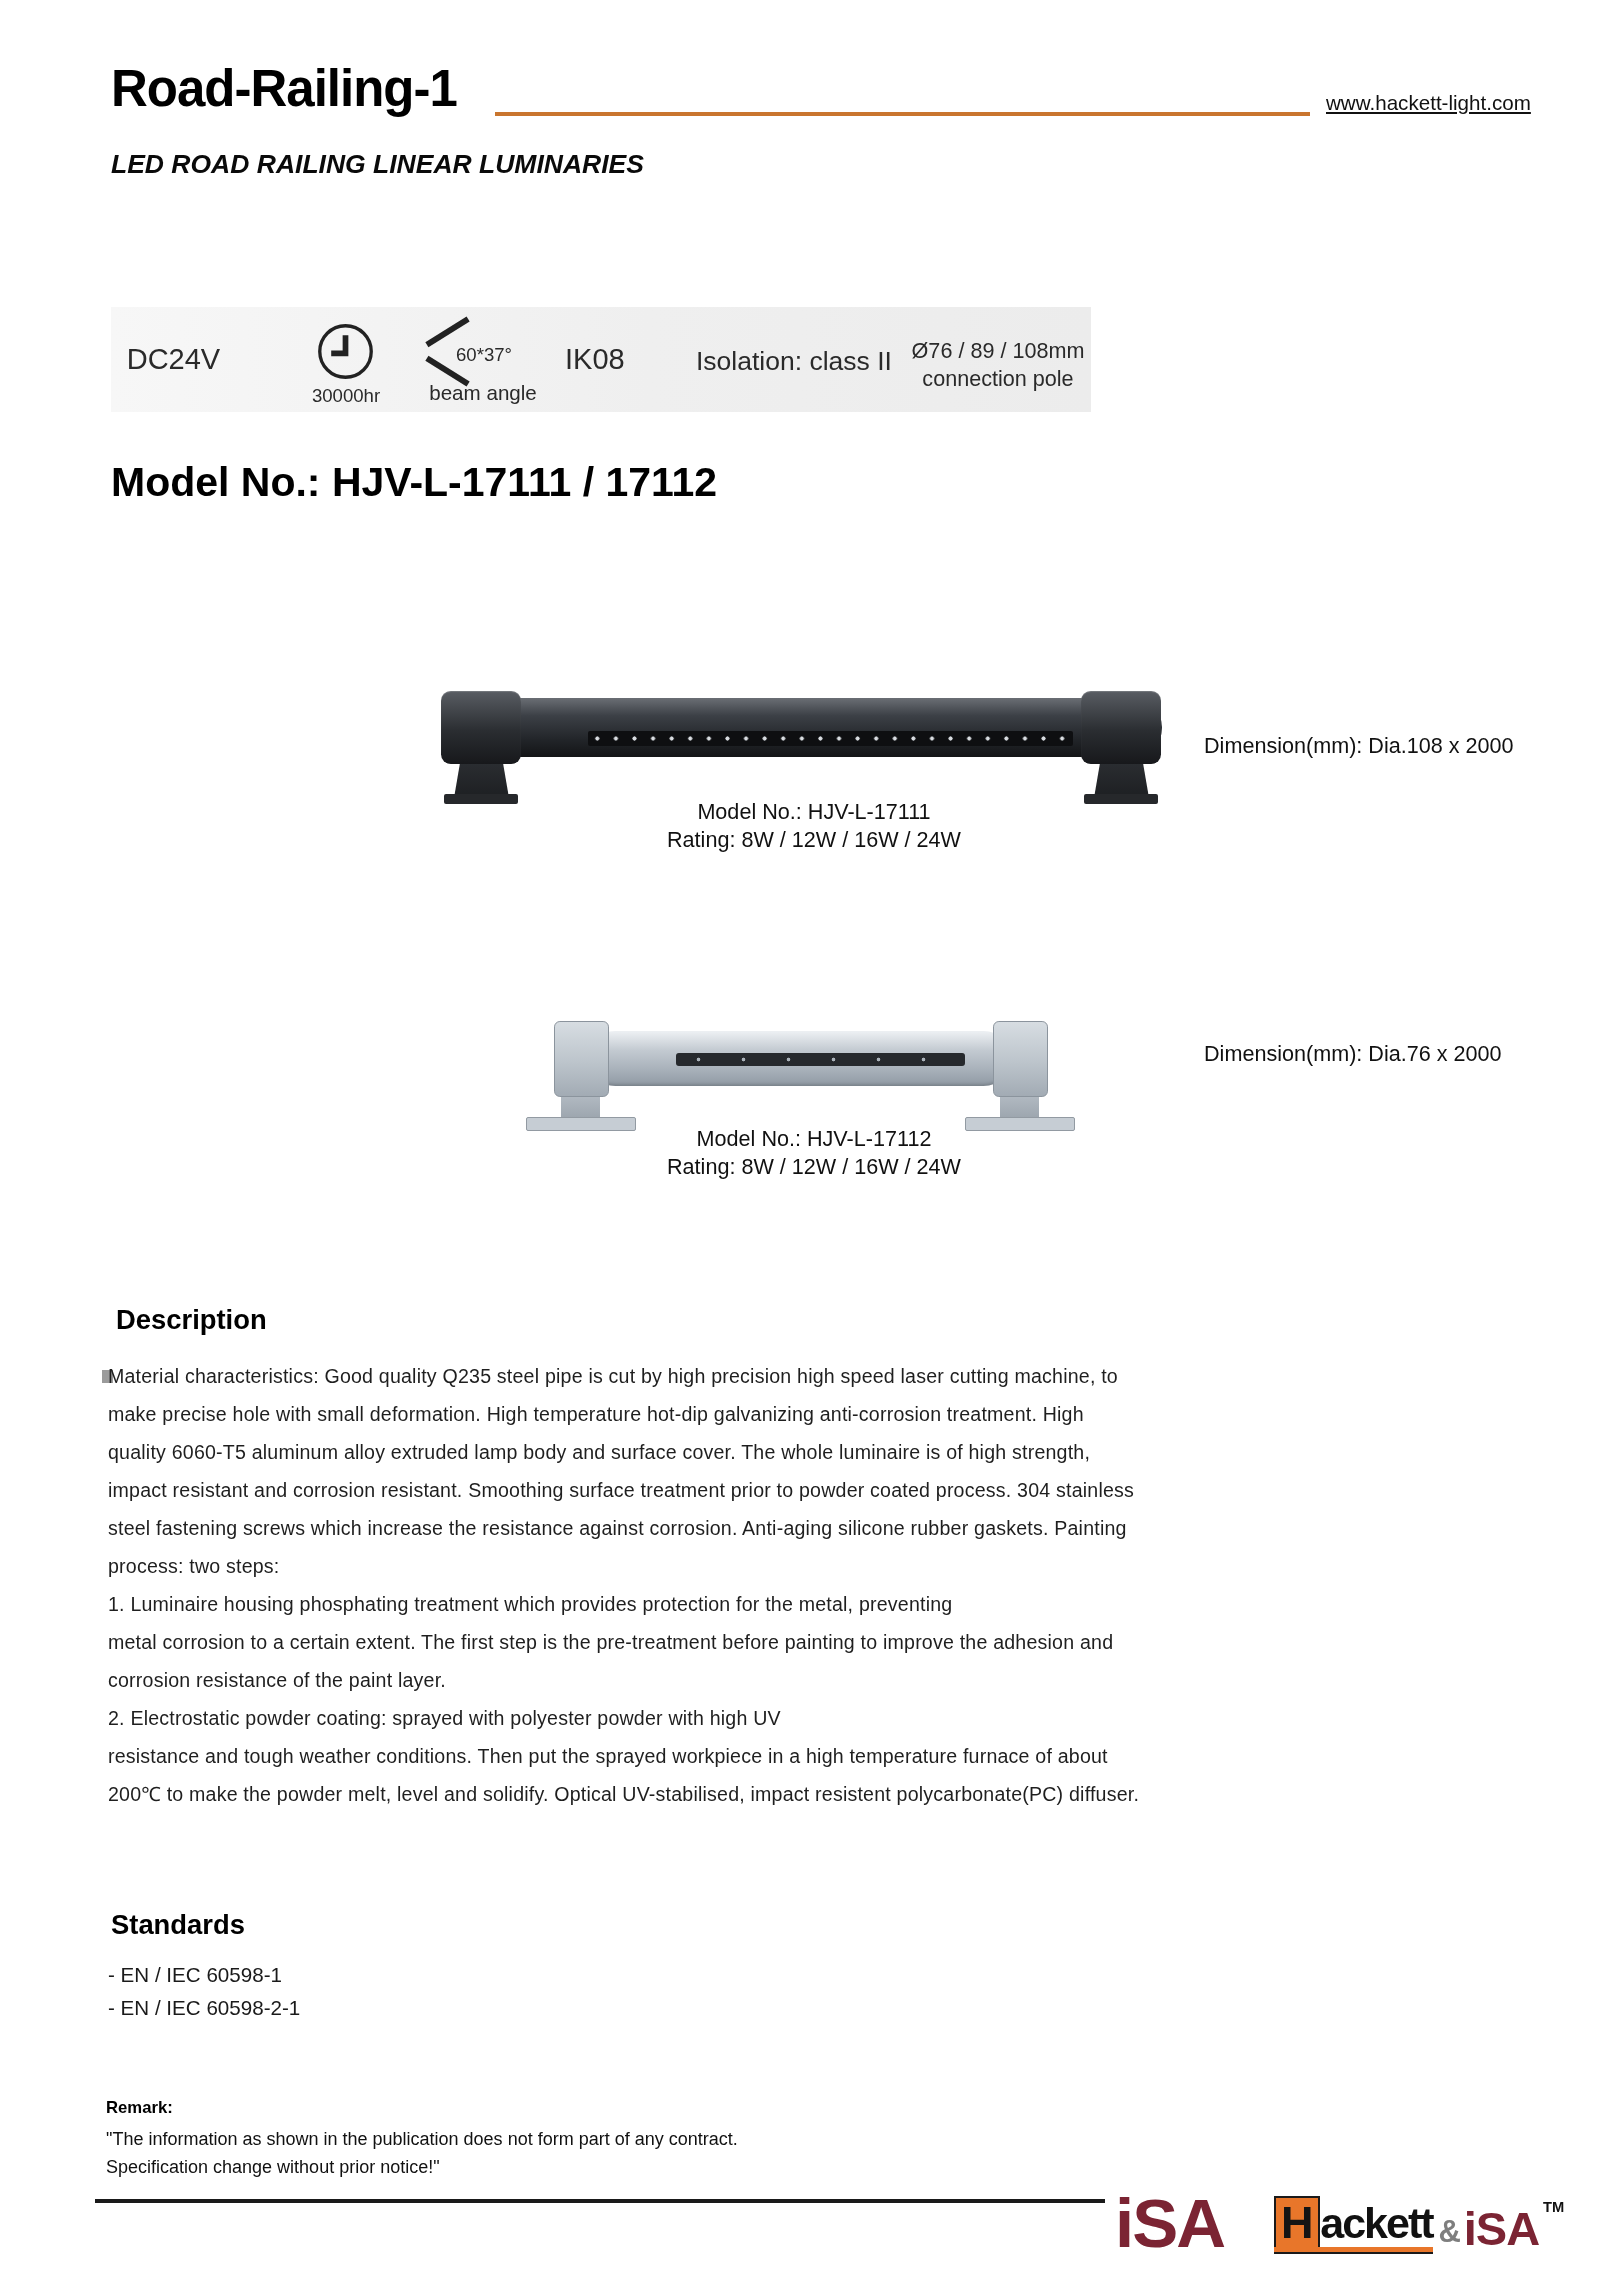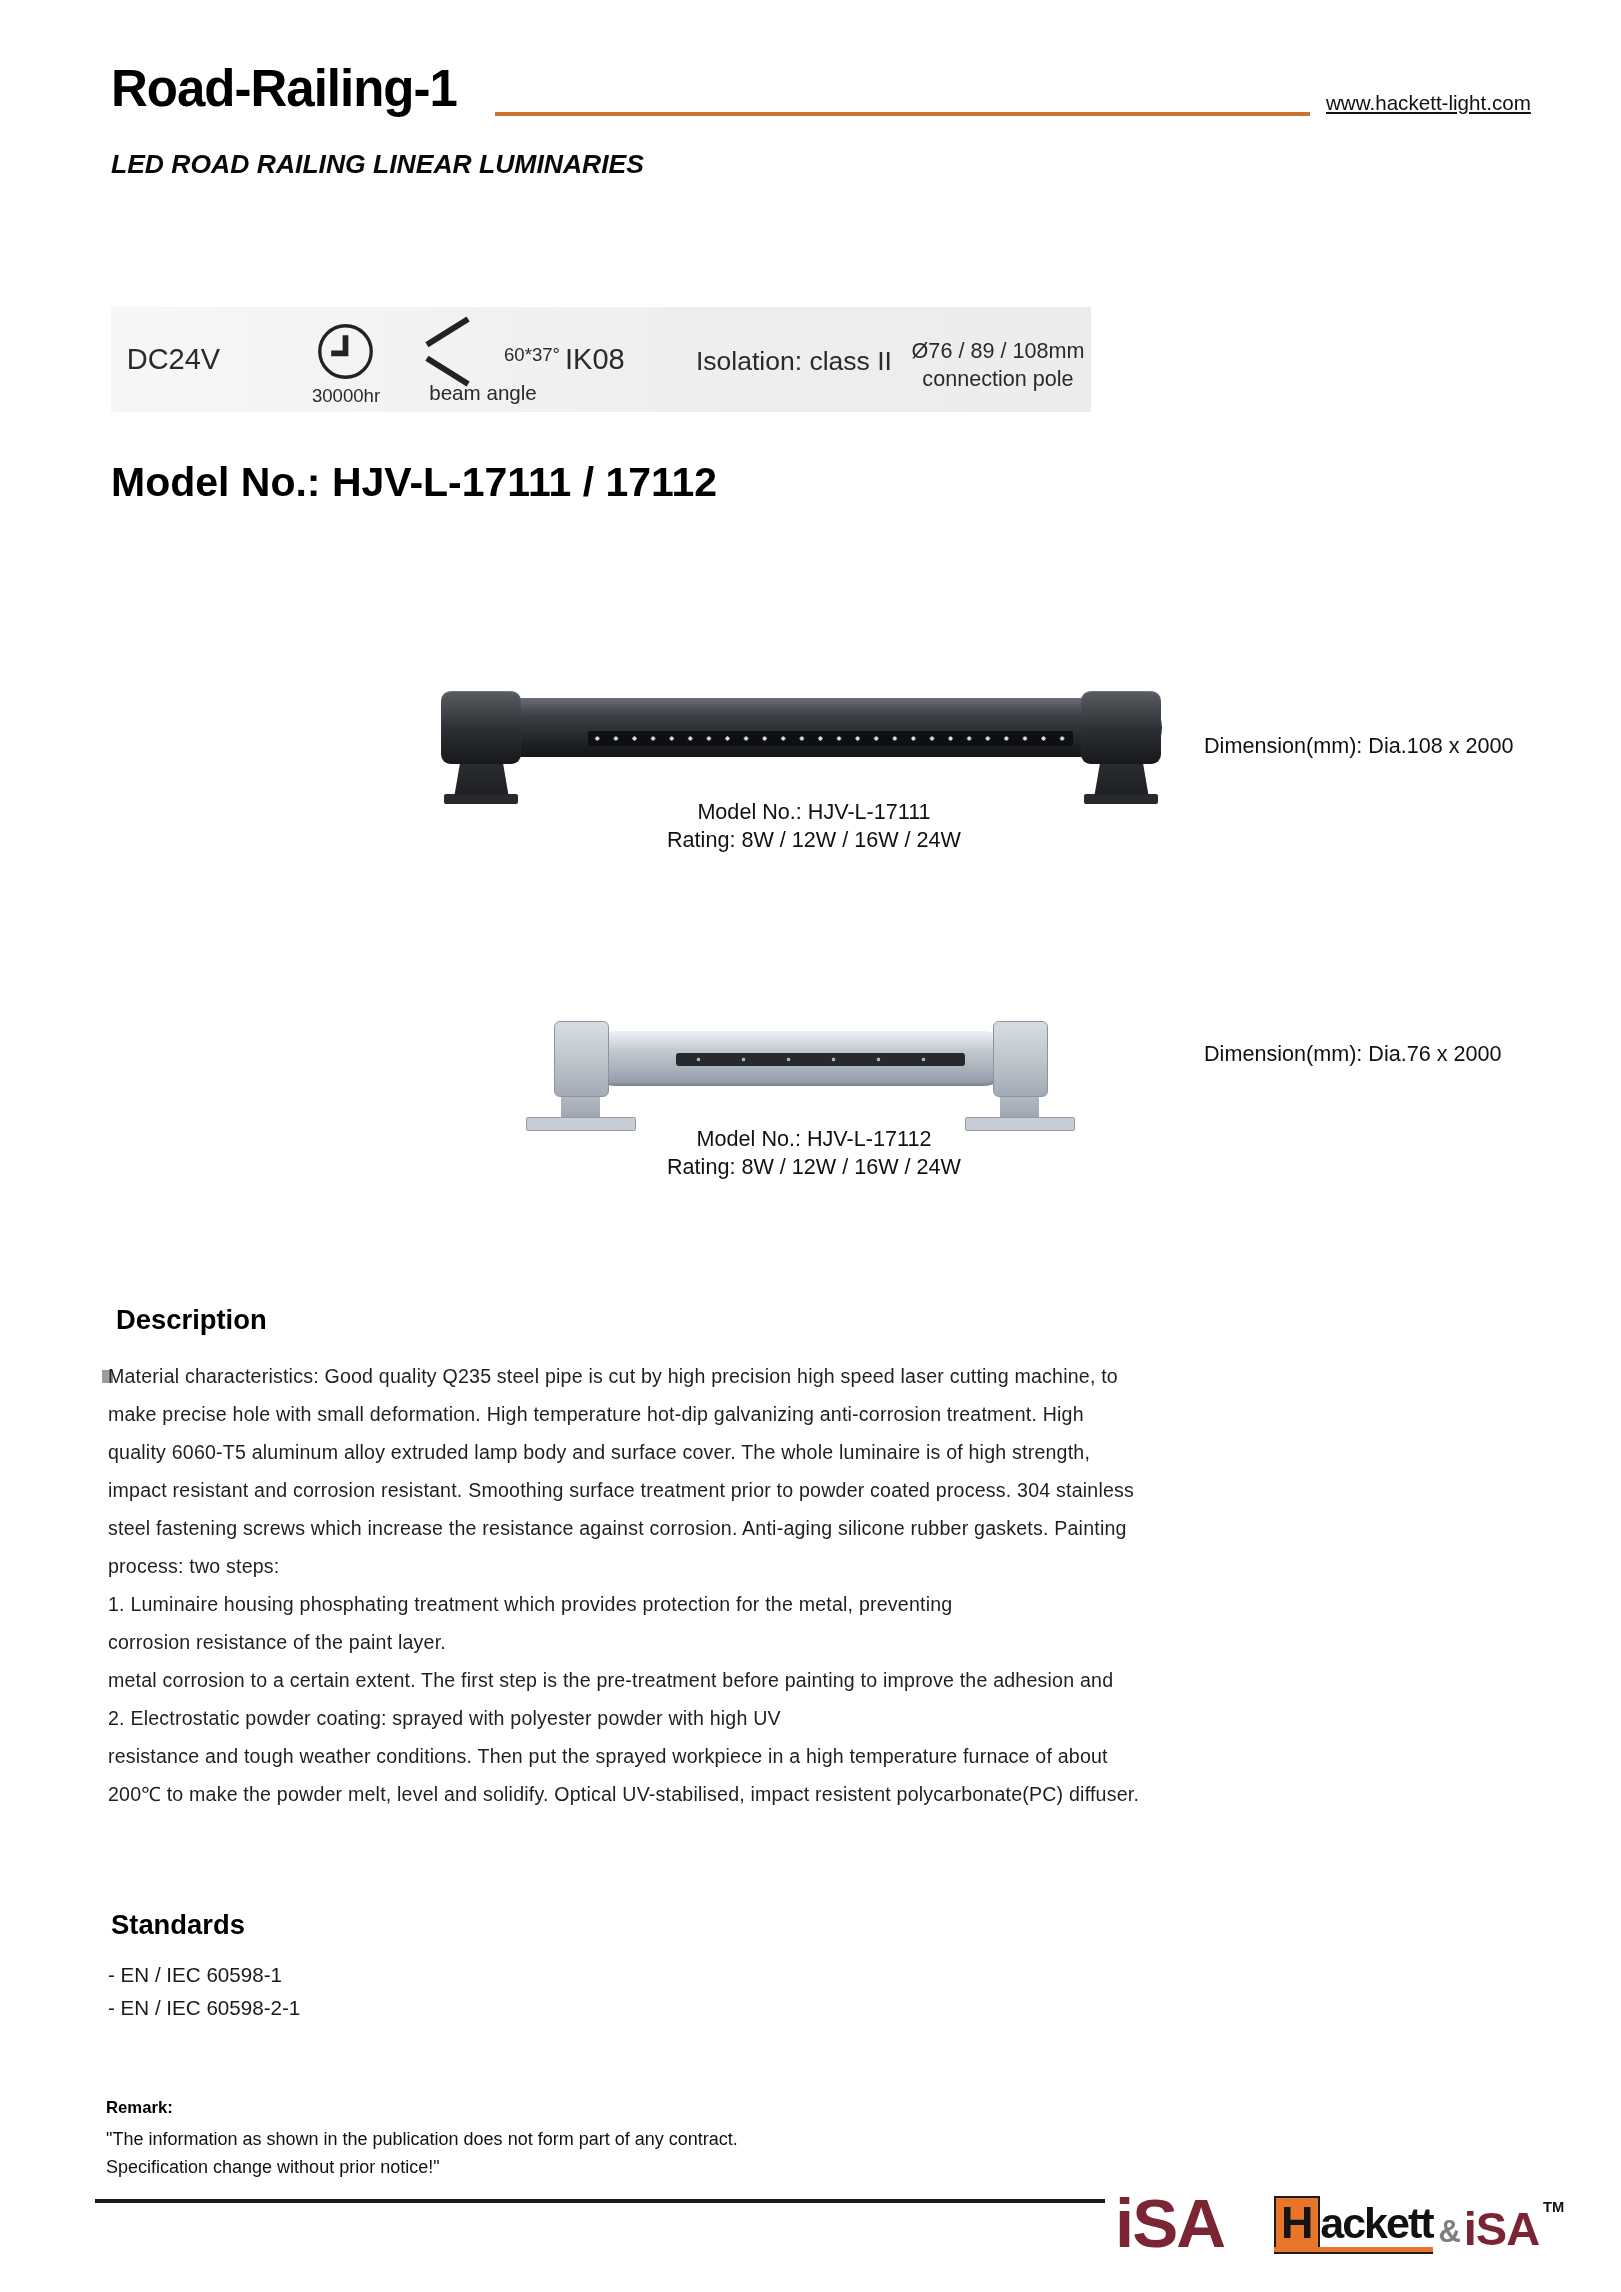--- a/index.html
+++ b/index.html
@@ -17,21 +17,21 @@
   .subtitle{left:111px;top:149px;font-size:26.5px;font-weight:bold;font-style:italic;color:#0a0a0a;}
 
   
   .specbar{left:111px;top:307px;width:980px;height:105px;
     background:linear-gradient(90deg,#f7f7f7 0%,#efefef 55%,#ececec 100%);}
   .spec-text{position:absolute;color:#2a2a2a;}
   .sp-dc{left:15.7px;top:36px;font-size:29px;}
   .sp-clock-icon{left:204px;top:13.7px;width:61px;height:61px;}
   .sp-hr{left:186px;top:78px;width:98px;font-size:18.6px;text-align:center;}
   .sp-beam-icon{left:310px;top:7.8px;width:53px;height:73px;}
-  .sp-beam-val{left:345px;top:37px;font-size:18.6px;margin-left:48px;}
+  .sp-beam-val{left:345px;top:37px;font-size:18.6px;}
   .sp-beam-lbl{left:300px;top:74px;width:118px;font-size:20.6px;text-align:center;margin-left:13px;}
   .sp-ik{left:454px;top:36px;font-size:29px;}
   .sp-iso{left:585px;top:39px;font-size:26.5px;}
   .sp-pole1{left:789px;top:31px;width:196px;font-size:21.6px;text-align:center;}
   .sp-pole2{left:789px;top:59px;width:196px;font-size:21.6px;text-align:center;}
 
   
   .model-heading{left:111px;top:459px;font-size:41px;font-weight:bold;color:#000;}
 
   
@@ -167,22 +167,22 @@
   <div class="abs sec-heading desc-heading">Description</div>
   <div class="abs desc-bullet"></div>
   <div class="abs desc-lines">
     <div>Material characteristics:  Good quality Q235 steel pipe is cut by high precision high speed laser cutting machine, to</div>
     <div>make precise hole with small deformation. High temperature hot-dip galvanizing anti-corrosion treatment. High</div>
     <div>quality 6060-T5 aluminum alloy extruded lamp body and surface cover. The whole luminaire is of high strength,</div>
     <div>impact resistant and corrosion resistant. Smoothing surface treatment prior to powder coated process. 304 stainless</div>
     <div>steel fastening screws which increase the resistance against corrosion. Anti-aging silicone rubber gaskets. Painting</div>
     <div>process: two steps:</div>
     <div>1. Luminaire housing phosphating treatment which provides protection for the metal, preventing</div>
+    <div>metal corrosion to a certain extent. The first step is the pre-treatment before painting to improve the adhesion and</div>
     <div>corrosion resistance of the paint layer.</div>
-    <div>metal corrosion to a certain extent. The first step is the pre-treatment before painting to improve the adhesion and</div>
     <div>2. Electrostatic powder coating: sprayed with polyester powder with high UV</div>
     <div>resistance and tough weather conditions. Then put the sprayed workpiece in a high temperature furnace of about</div>
     <div>200℃ to make the powder melt, level and solidify. Optical UV-stabilised, impact resistent polycarbonate(PC) diffuser.</div>
   </div>
 
   <div class="abs sec-heading std-heading">Standards</div>
   <div class="abs std-items">
     <div>- EN / IEC 60598-1</div>
     <div>- EN / IEC 60598-2-1</div>
   </div>

